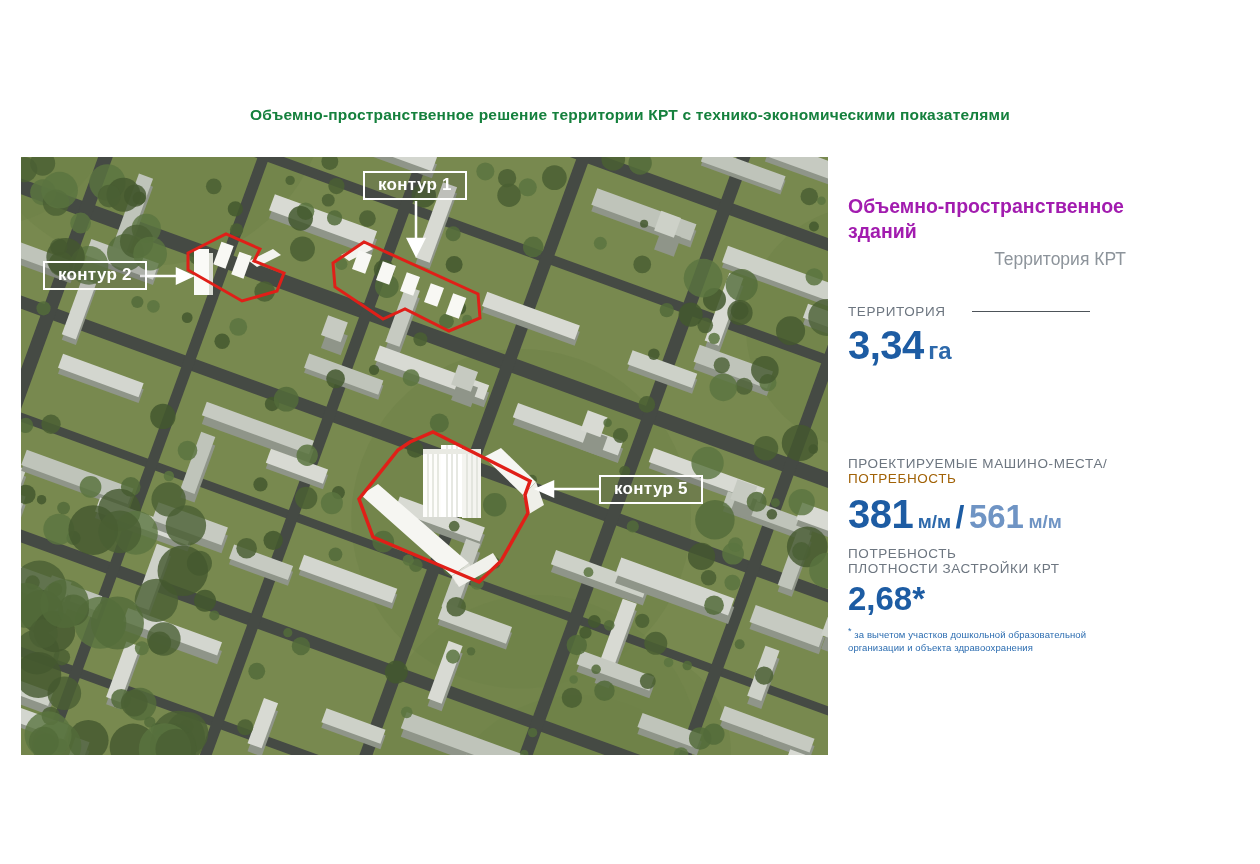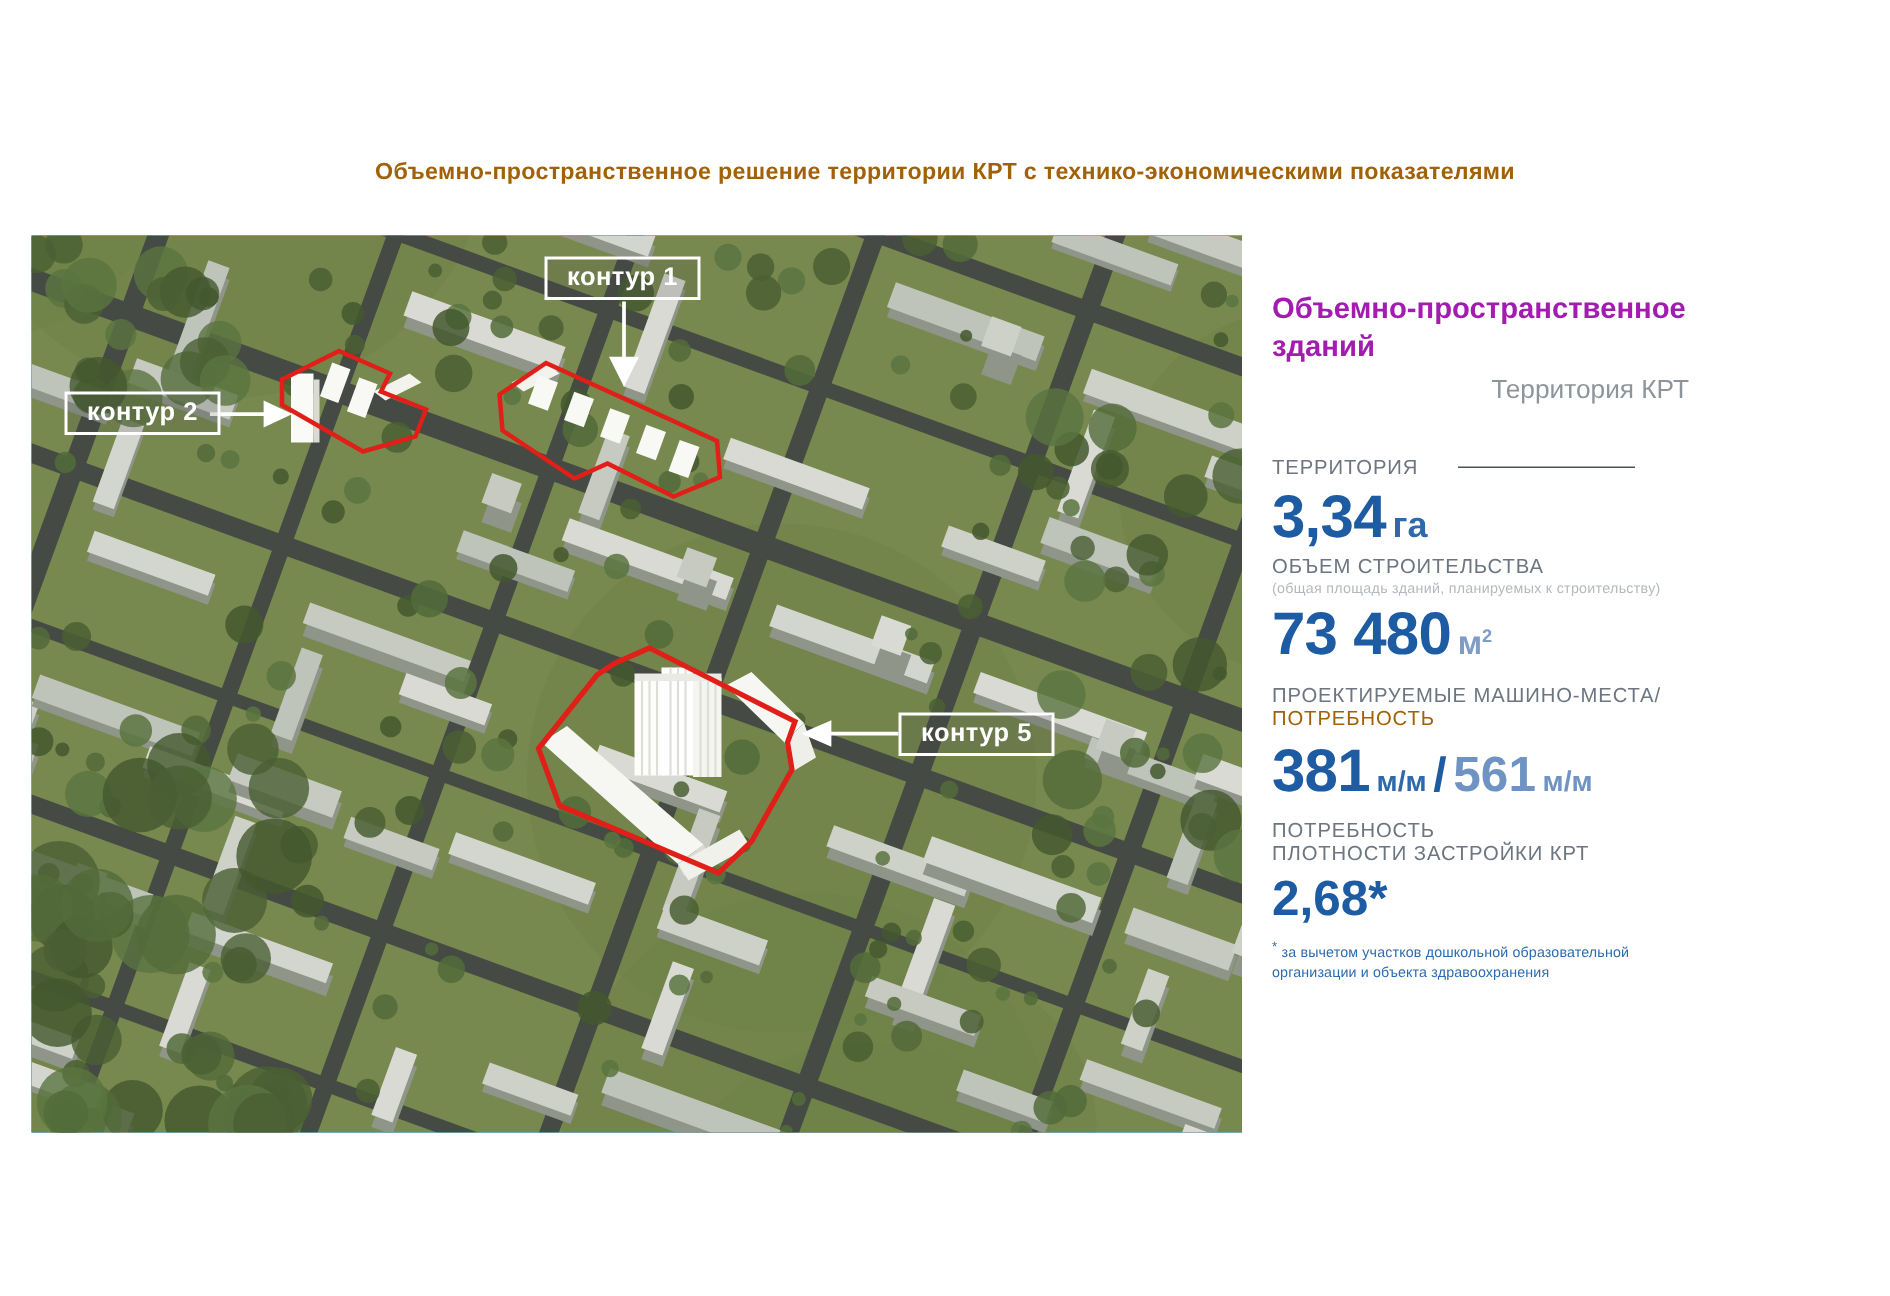--- a/index.html
+++ b/index.html
@@ -2,26 +2,26 @@
 <html><head>
 <meta charset="utf-8">
 <style>
   html,body{margin:0;padding:0;}
   body{
     width:1260px;height:864px;background:#ffffff;position:relative;
     font-family:"Liberation Sans", sans-serif; overflow:hidden;
   }
   .title{
     position:absolute;top:96px;left:0;width:100%;text-align:center;
-    font-size:15.5px;font-weight:bold;color:#a16207;letter-spacing:.2px;
+    font-size:15.5px;font-weight:bold;color:#15803d;letter-spacing:.2px;
   }
   
   .map{
     position:absolute;left:21px;top:157px;width:807px;height:598px;
-    background:#0369a1;overflow:hidden;
+    background:#ec4899;overflow:hidden;
   }
   .map svg{position:absolute;left:0;top:0;}
   .maplabel{
     position:absolute;border:2px solid #ffffff;color:#ffffff;
     font-size:17px;font-weight:600;padding:2px 13px 3px;
     background:rgba(70,70,70,.18);letter-spacing:.3px;white-space:nowrap;
   }
   
   .panel{position:absolute;left:848px;top:194px;width:278px;height:470px;}
   .pblock{position:absolute;left:0;right:0;}
@@ -727,28 +727,20 @@
     <div class="pblock" style="top:110px;">
       <div class="stat-label">
         <span>ТЕРРИТОРИЯ</span><span class="rule"></span>
       </div>
       <div style="margin-top:4px;">
         <span class="num">3,34</span>
         <span class="unit-dark">га</span>
       </div>
     </div>
 
-    <div class="pblock" style="top:176px;">
-      <div class="stat-label">ОБЪЕМ СТРОИТЕЛЬСТВА</div>
-      <div class="stat-note">(общая площадь зданий, планируемых к строительству)</div>
-      <div style="margin-top:3px;">
-        <span class="num">73 480</span>
-        <span class="unit-m"><span>м</span><sup>2</sup></span>
-      </div>
-    </div>
 
     <div class="pblock" style="top:262px;">
       <div class="stat-label">
         <span>ПРОЕКТИРУЕМЫЕ  МАШИНО-МЕСТА/</span>
         <span class="lite">ПОТРЕБНОСТЬ</span>
       </div>
       <div style="margin-top:6px;">
         <span class="num">381</span>
         <span class="unit-sm">м/м</span>
         <span class="slash">/</span>

